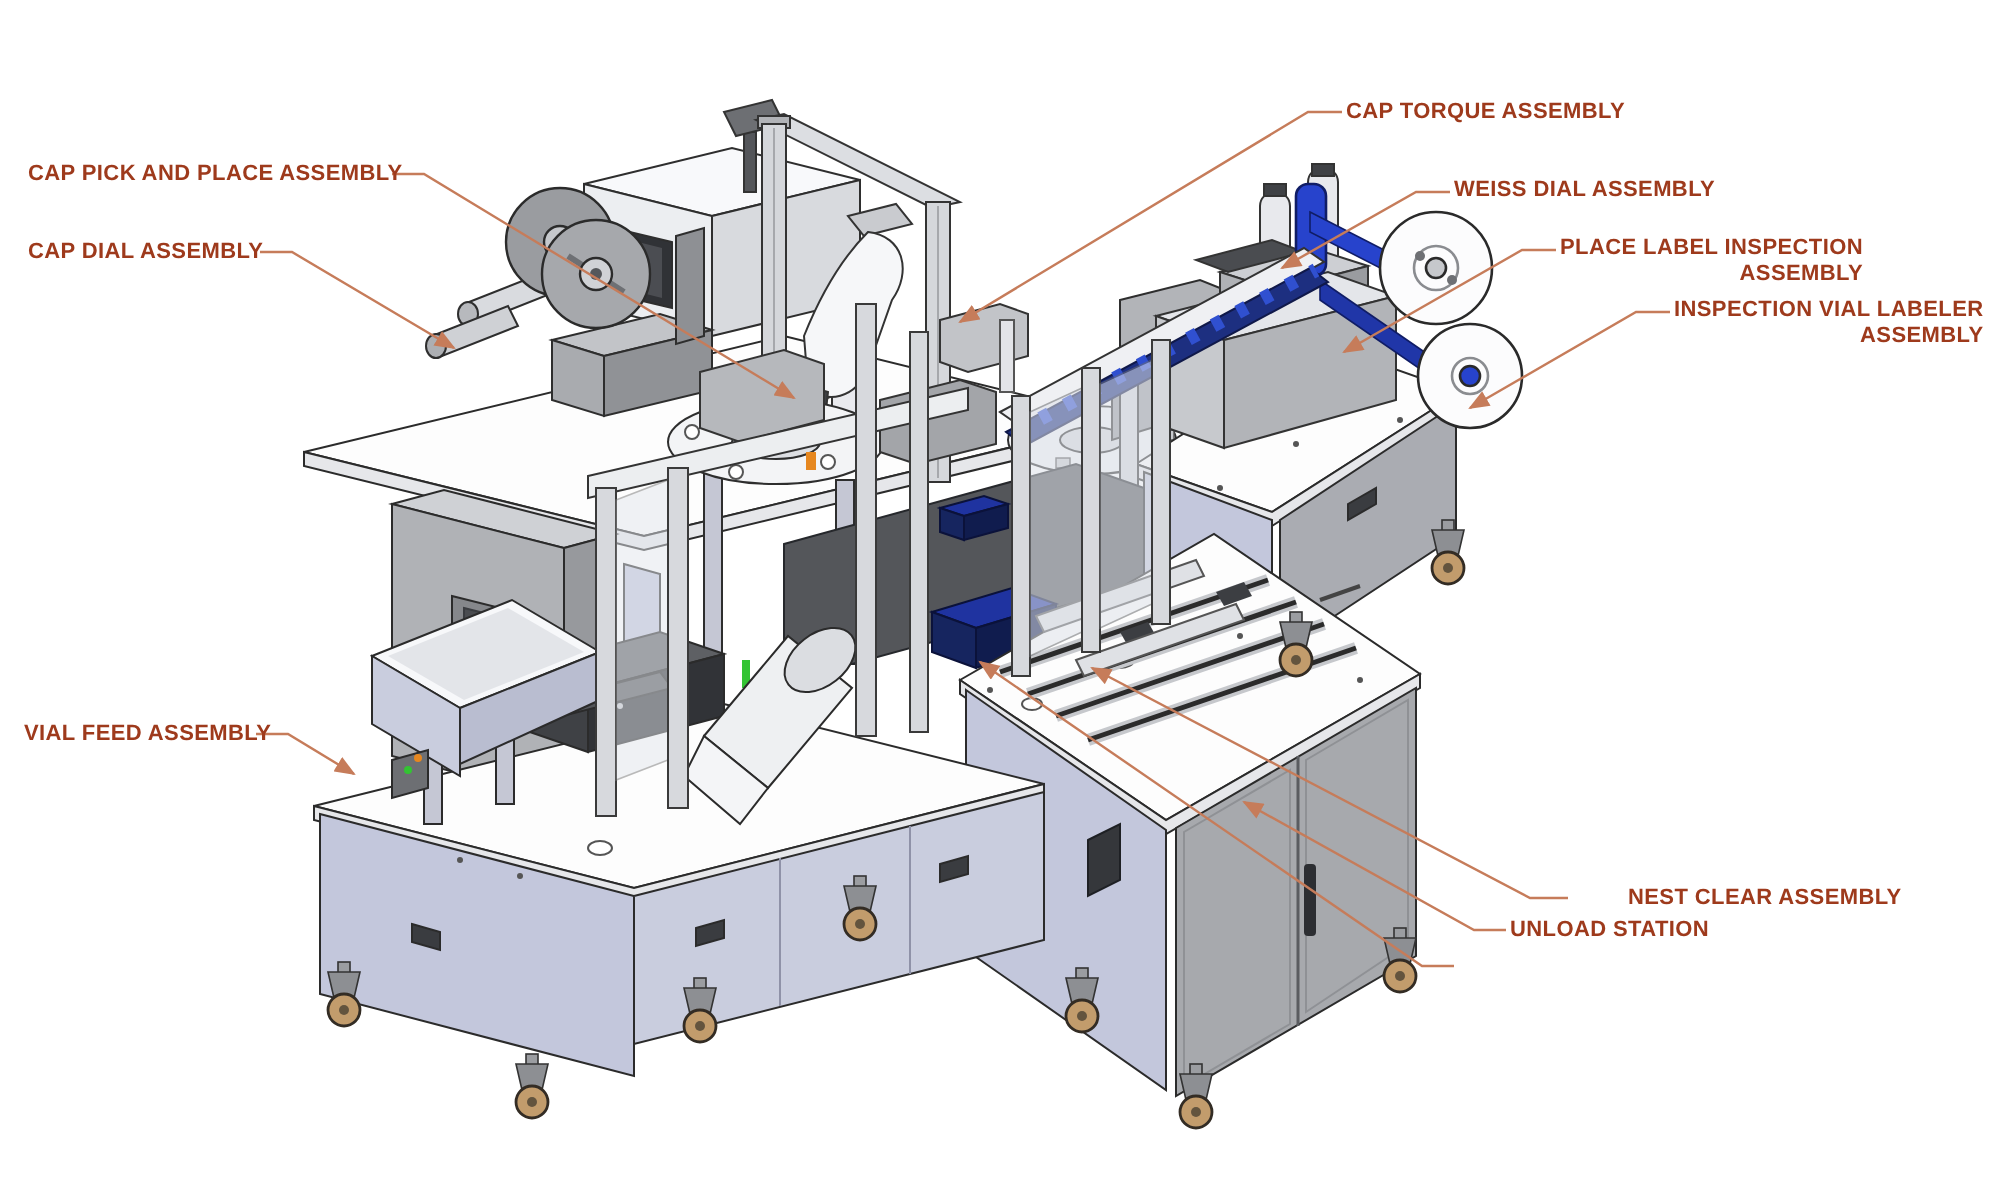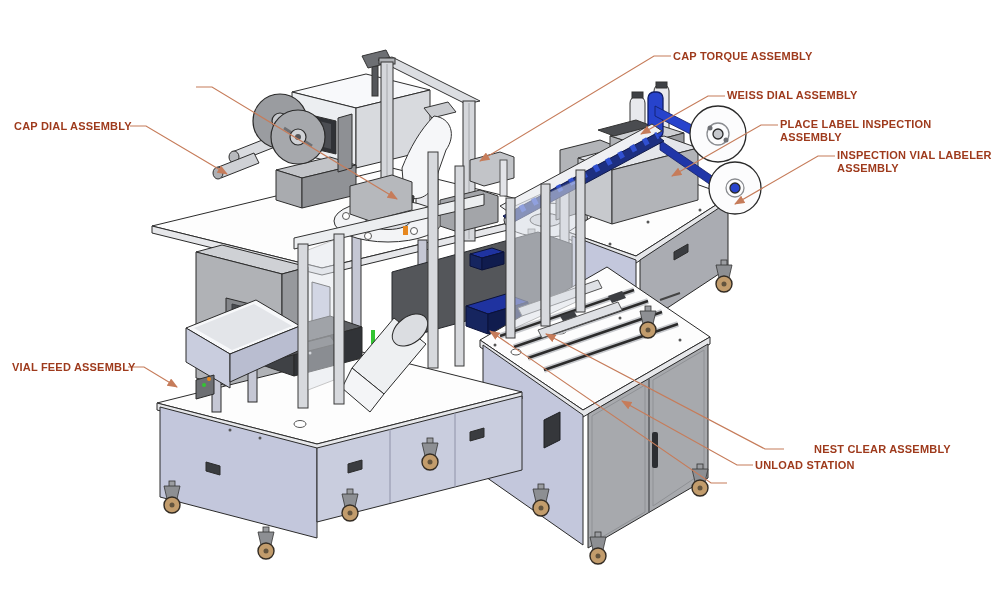--- a/index.html
+++ b/index.html
@@ -1,20 +1,20 @@
 <!DOCTYPE html>
 <html><head>
 <meta charset="utf-8">
 <style>
   html,body{margin:0;padding:0;background:#fff;}
   .stage{position:relative;width:1000px;height:600px;background:#ffffff;overflow:hidden;
          font-family:"Liberation Sans",sans-serif;}
   .stage svg{position:absolute;left:0;top:0;}
   .lbl{position:absolute;font:bold 11px/13px "Liberation Sans",sans-serif;
-       color:#9E3A1C;white-space:pre;letter-spacing:.2px;}
+       color:#9E3A1C;white-space:pre;letter-spacing:.2px;text-align:right;}
 </style>
 </head>
 <body>
 
 <div class="stage">
 
 <svg width="1000" height="600" viewBox="0 0 1000 600">
   <defs>
     <marker id="arr" viewBox="0 0 10 8" markerWidth="9" markerHeight="7" refX="9" refY="4" orient="auto">
       <path d="M0,0 L10,4 L0,8 Z" fill="#C67C5A"></path>
@@ -317,20 +317,21 @@
     <polyline points="725,96 708,96 641,134" marker-end="url(#arr)"></polyline>
     <polyline points="778,125 761,125 672,176" marker-end="url(#arr)"></polyline>
     <polyline points="835,156 818,156 735,204" marker-end="url(#arr)"></polyline>
     <polyline points="128,367 144,367 177,387" marker-end="url(#arr)"></polyline>
     <polyline points="784,449 765,449 546,334" marker-end="url(#arr)"></polyline>
     <polyline points="753,465 737,465 622,401" marker-end="url(#arr)"></polyline>
     <polyline points="727,483 711,483 490,331" marker-end="url(#arr)"></polyline>
   </g>
 </svg>
 
+  <div class="lbl" style="left:14px;top:81px">CAP PICK AND PLACE ASSEMBLY</div>
   <div class="lbl" style="left:14px;top:120px">CAP DIAL ASSEMBLY</div>
   <div class="lbl" style="left:673px;top:50px">CAP TORQUE ASSEMBLY</div>
   <div class="lbl" style="left:727px;top:89px">WEISS DIAL ASSEMBLY</div>
   <div class="lbl" style="left:780px;top:118px">PLACE LABEL INSPECTION
 ASSEMBLY</div>
   <div class="lbl" style="left:837px;top:149px">INSPECTION VIAL LABELER
 ASSEMBLY</div>
   <div class="lbl" style="left:12px;top:361px">VIAL FEED ASSEMBLY</div>
   <div class="lbl" style="left:814px;top:443px">NEST CLEAR ASSEMBLY</div>
   <div class="lbl" style="left:755px;top:459px">UNLOAD STATION</div>

